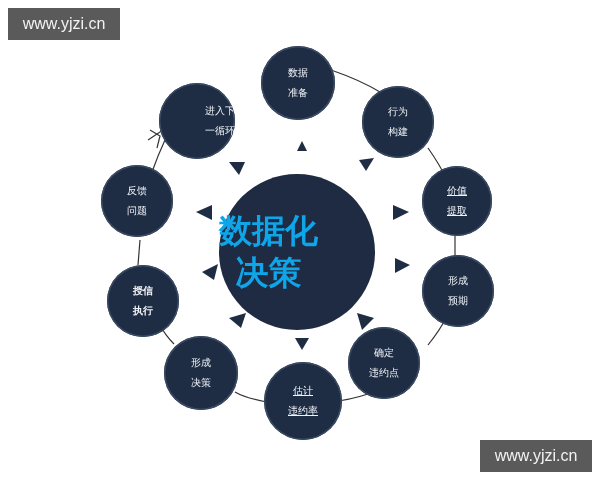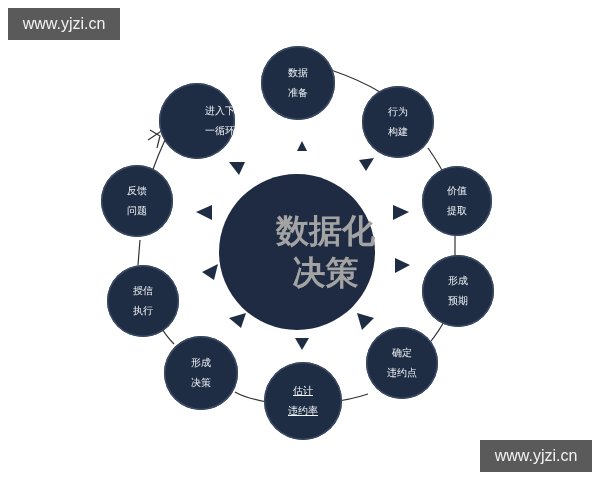--- a/index.html
+++ b/index.html
@@ -11,22 +11,22 @@
   .wm-top { left:8px; top:8px; width:112px; height:32px; }
   .wm-bottom { left:480px; top:440px; width:112px; height:32px; }
   svg.lines { position:absolute; left:0; top:0; }
   .node { position:absolute; border-radius:50%; background:#1f2d44;
           box-shadow: 0 0 0 1.5px #3a4a63 inset;
           color:#f0f3f7; display:flex; align-items:center; justify-content:center;
           text-align:center; font-size:10px; line-height:20px; }
   .node span { display:block; white-space:pre; }
   .center { position:absolute; left:219px; top:174px; width:156px; height:156px;
             border-radius:50%; background:#1e2b42;
-            color:#a3a3a3; font-weight:bold; font-size:33px; line-height:42px;
-            display:flex; align-items:center; justify-content:flex-end; text-align:center; }
+            color:#0ea5e9; font-weight:bold; font-size:33px; line-height:42px;
+            display:flex; align-items:center; justify-content:flex-start; text-align:center; }
   .center span { white-space:pre; }
 </style>
 </head>
 <body>
 
 <div class="watermark wm-top">www.yjzi.cn</div>
 
 <svg class="lines" width="600" height="480">
   <g stroke="#333" stroke-width="1.2" fill="none">
     <path d="M331,70 Q360,80 380,92"></path>
@@ -62,41 +62,41 @@
 </div>
 
 <div class="node" style="left:261px;top:46px;width:74px;height:74px;">
   <span>数据
 准备</span>
 </div>
 <div class="node" style="left:362px;top:86px;width:72px;height:72px;justify-content:center;">
   <span>行为
 构建</span>
 </div>
-<div class="node" style="left:422px;top:166px;width:70px;height:70px;">
+<div class="node" style="left:422px;top:166px;width:70px;height:70px;text-decoration:underline;">
   <span>价值
 提取</span>
 </div>
 <div class="node" style="left:422px;top:255px;width:72px;height:72px;">
   <span>形成
 预期</span>
 </div>
-<div class="node" style="left:366px;top:327px;width:72px;height:72px;">
+<div class="node" style="left:348px;top:327px;width:72px;height:72px;">
   <span>确定
 违约点</span>
 </div>
 <div class="node" style="left:264px;top:362px;width:78px;height:78px;text-decoration:underline;">
   <span>估计
 违约率</span>
 </div>
 <div class="node" style="left:164px;top:336px;width:74px;height:74px;">
   <span>形成
 决策</span>
 </div>
-<div class="node" style="left:107px;top:265px;width:72px;height:72px;">
+<div class="node" style="left:107px;top:265px;width:72px;height:72px;font-weight:bold;">
   <span>授信
 执行</span>
 </div>
 <div class="node" style="left:101px;top:165px;width:72px;height:72px;text-align:center;">
   <span>反馈
 问题</span>
 </div>
 <div class="node" style="left:159px;top:83px;width:76px;height:76px;justify-content:flex-end;">
   <span>进入下
 一循环</span>

